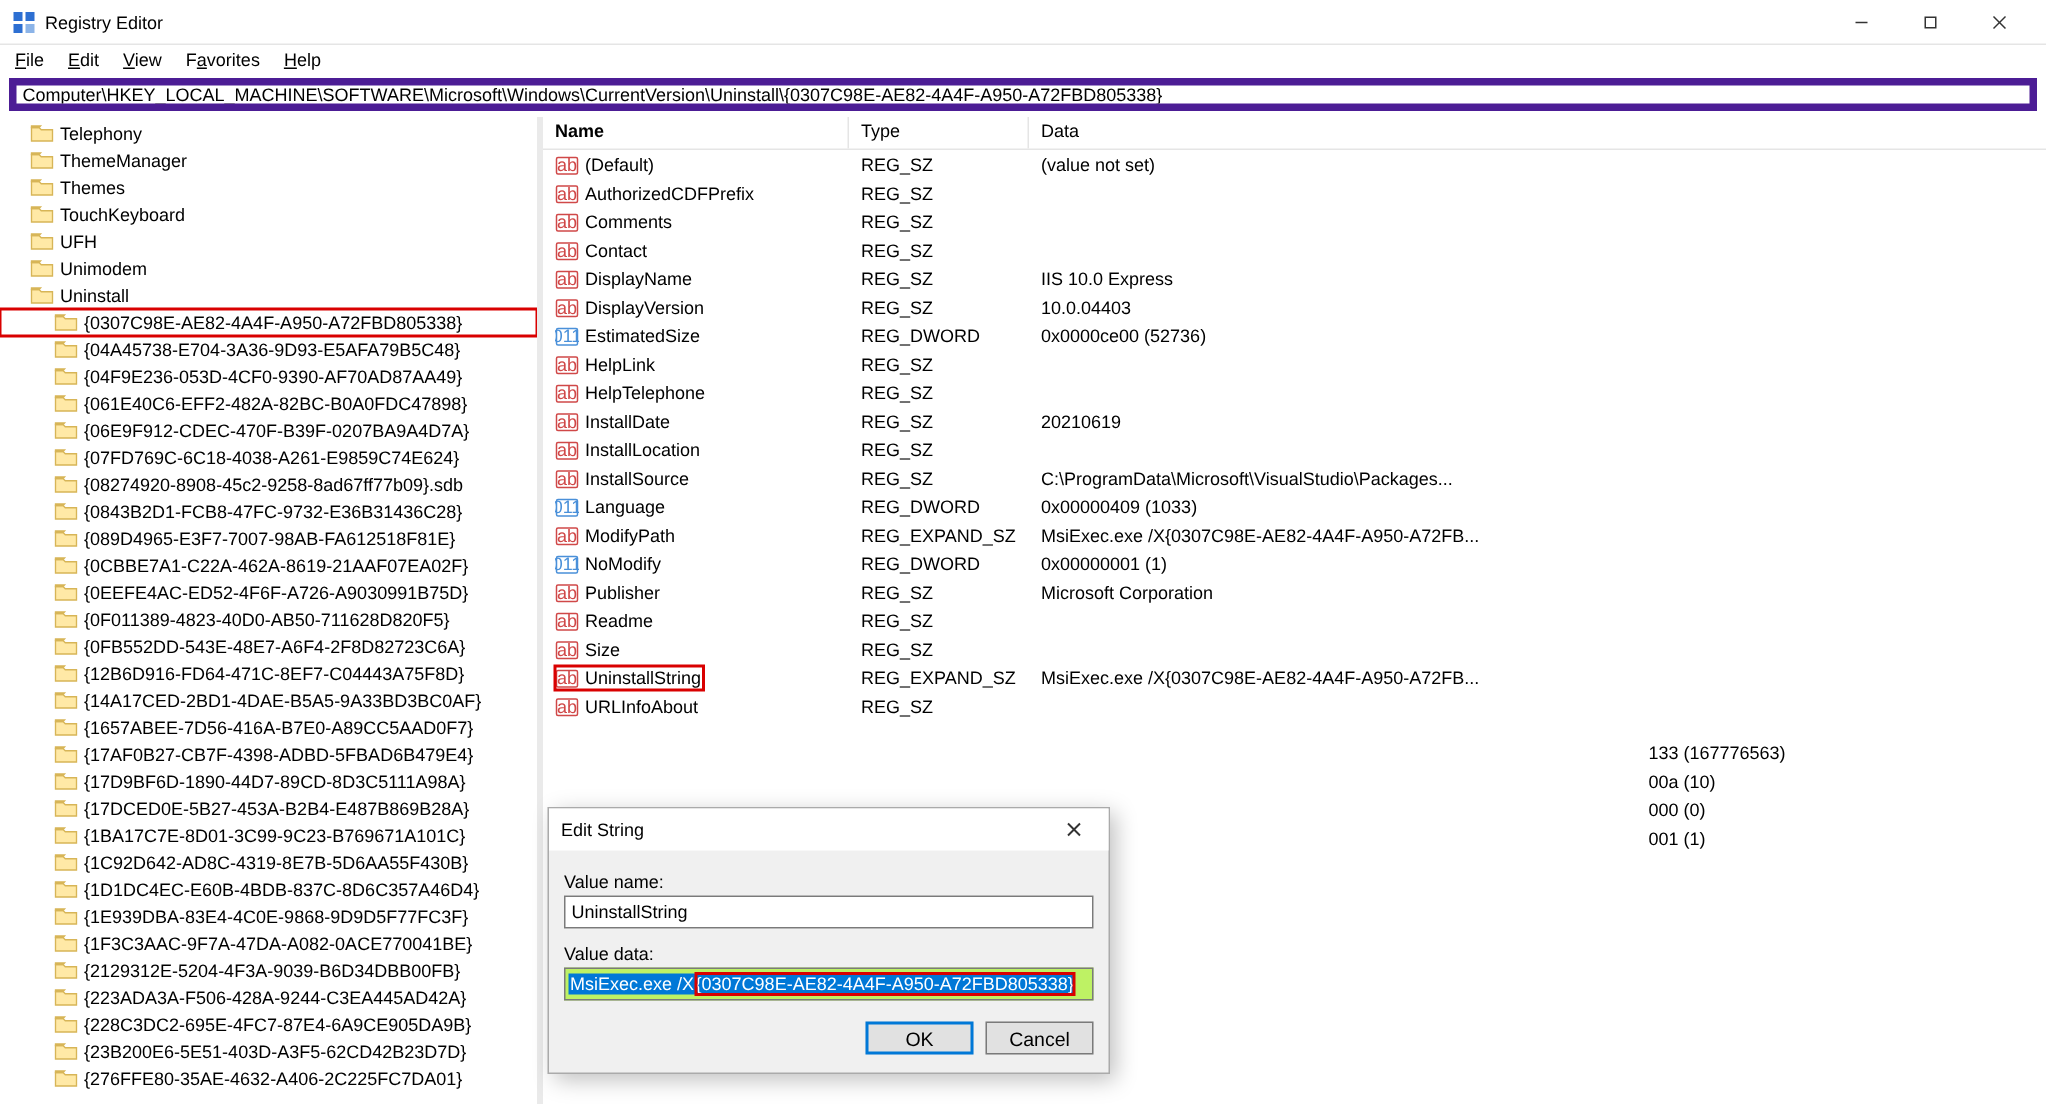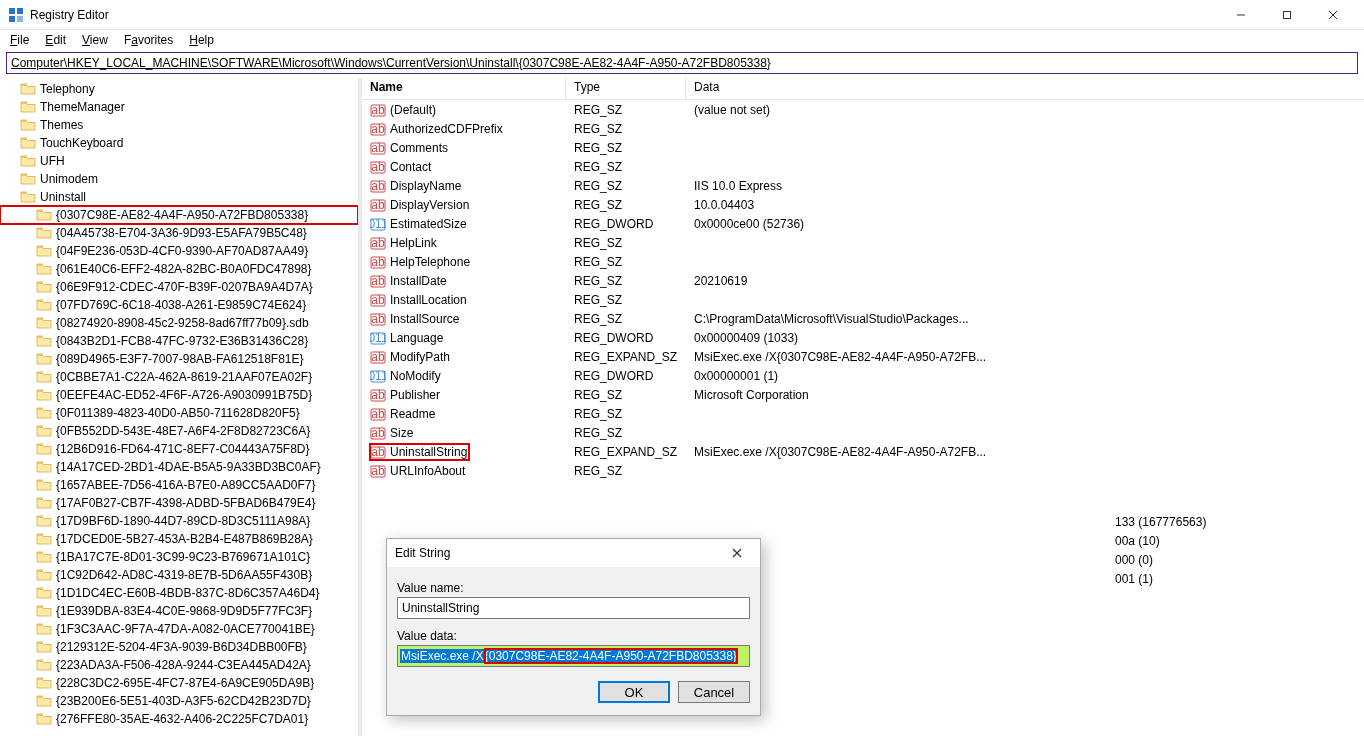--- a/index.html
+++ b/index.html
@@ -12,21 +12,21 @@
 .title-bar .title-text { flex:1; font-size:12px; }
 .win-ctrl { display:flex; gap:0; }
 .win-btn { width:46px; height:30px; display:flex; align-items:center; justify-content:center; color:#333; }
 
 
 .menu-bar { height:20px; display:flex; align-items:center; padding:0 4px; gap:4px; }
 .menu-item { padding:2px 6px; cursor:default; }
 .menu-item u { text-decoration: underline; }
 
 
-.addr-bar { height:22px; border:1px solid #4c1d95; margin: 2px 6px 4px 6px; display:flex; align-items:center; padding:0 4px; font-size:12px; white-space:nowrap; overflow:hidden;text-decoration:underline;}
+.addr-bar { height:22px; border:5px solid #4c1d95; margin: 2px 6px 4px 6px; display:flex; align-items:center; padding:0 4px; font-size:12px; white-space:nowrap; overflow:hidden;}
 .addr-bar span { font-size:12px; }
 
 
 .main { position:relative; display:flex; height: calc(736px - 30px - 20px - 28px); }
 .tree { width:362px; border-right: 4px solid #eaeaea; overflow-y:auto; overflow-x:auto; padding:2px 0 0 0;}
 .tree::-webkit-scrollbar { width:16px; height:16px;}
 .tree::-webkit-scrollbar-thumb { background:#c1c1c1; }
 .tree::-webkit-scrollbar-track { background:#f0f0f0;}
 .tree-row { height:18px; display:flex; align-items:center; padding-left:4px; white-space:nowrap; cursor:default;}
 .tree-row.depth1 { padding-left: 20px; }
@@ -45,21 +45,21 @@
 .col.data { flex:1; }
 .list-row { height:19px; display:flex; align-items:center; cursor:default;}
 .list-row .c-name { width:204px; padding-left:8px; display:flex; align-items:center; gap:4px;}
 .list-row .c-type { width:120px; padding-left:8px;}
 .list-row .c-data { flex:1; padding-left:8px; white-space:nowrap; overflow:hidden; text-overflow:ellipsis; padding-right:8px;}
 .val-ico { width:16px; height:16px; display:inline-block;}
 .val-ico svg { width:16px; height:16px; display:block;}
 .list-row.hl .c-name .name-txt-wrap { outline:2px solid #d90000; outline-offset:-1px; padding:0 2px 0 0; display:inline-flex; align-items:center; gap:4px;}
 
 
-.dialog { position:absolute; left:386px; top:460px; width:375px; background:#f0f0f0; border:1px solid #aaa; box-shadow: 4px 4px 14px rgba(0,0,0,0.25); z-index:10;}
+.dialog { position:absolute; left:365px; top:460px; width:375px; background:#f0f0f0; border:1px solid #aaa; box-shadow: 4px 4px 14px rgba(0,0,0,0.25); z-index:10;}
 .dlg-title { height:28px; display:flex; align-items:center; padding:0 8px; background:#fff; justify-content:space-between;}
 .dlg-title span { font-size:12px; }
 .dlg-close { width:30px; height:24px; display:flex; align-items:center; justify-content:center; font-size:14px; }
 .dlg-body { padding:10px 10px 12px 10px; }
 .dlg-label { font-size:12px; margin-top:4px; margin-bottom:2px; display:block;}
 .dlg-input { width:100%; height:22px; border:1px solid #7a7a7a; background:#fff; padding:0 4px; font-size:12px; }
 .dlg-input.ro { background:#fff; }
 .dlg-input.sel { background:#bef264; position:relative;}
 .dlg-seltext { background:#0078d7; color:#fff; padding:0 1px;}
 .dlg-sel-hl { outline:2px solid #d90000; outline-offset:-1px; padding:0;}
@@ -707,21 +707,21 @@
                 <rect x="1" y="3" width="14" height="11" rx="1" fill="#fff" stroke="#d04848"></rect>
                 <text x="8" y="12" text-anchor="middle" font-size="7" fill="#d04848" font-family="sans-serif">ab</text>
               </svg>
             </span>
             <span>URLInfoAbout</span>
           </div>
           <div class="c-type">REG_SZ</div>
           <div class="c-data"></div>
         </div>
       </div>
-    <div id="tail-body" style="position:absolute; left:737px; top:437px;margin-left:16px;">
+    <div id="tail-body" style="position:absolute; left:737px; top:417px;">
         <div style="height:19px;">133 (167776563)</div>
         <div style="height:19px;">00a (10)</div>
         <div style="height:19px;">000 (0)</div>
         <div style="height:19px;">001 (1)</div>
       </div>
   </div>
 
   <div class="dialog">
     <div class="dlg-title">
       <span>Edit String</span>

